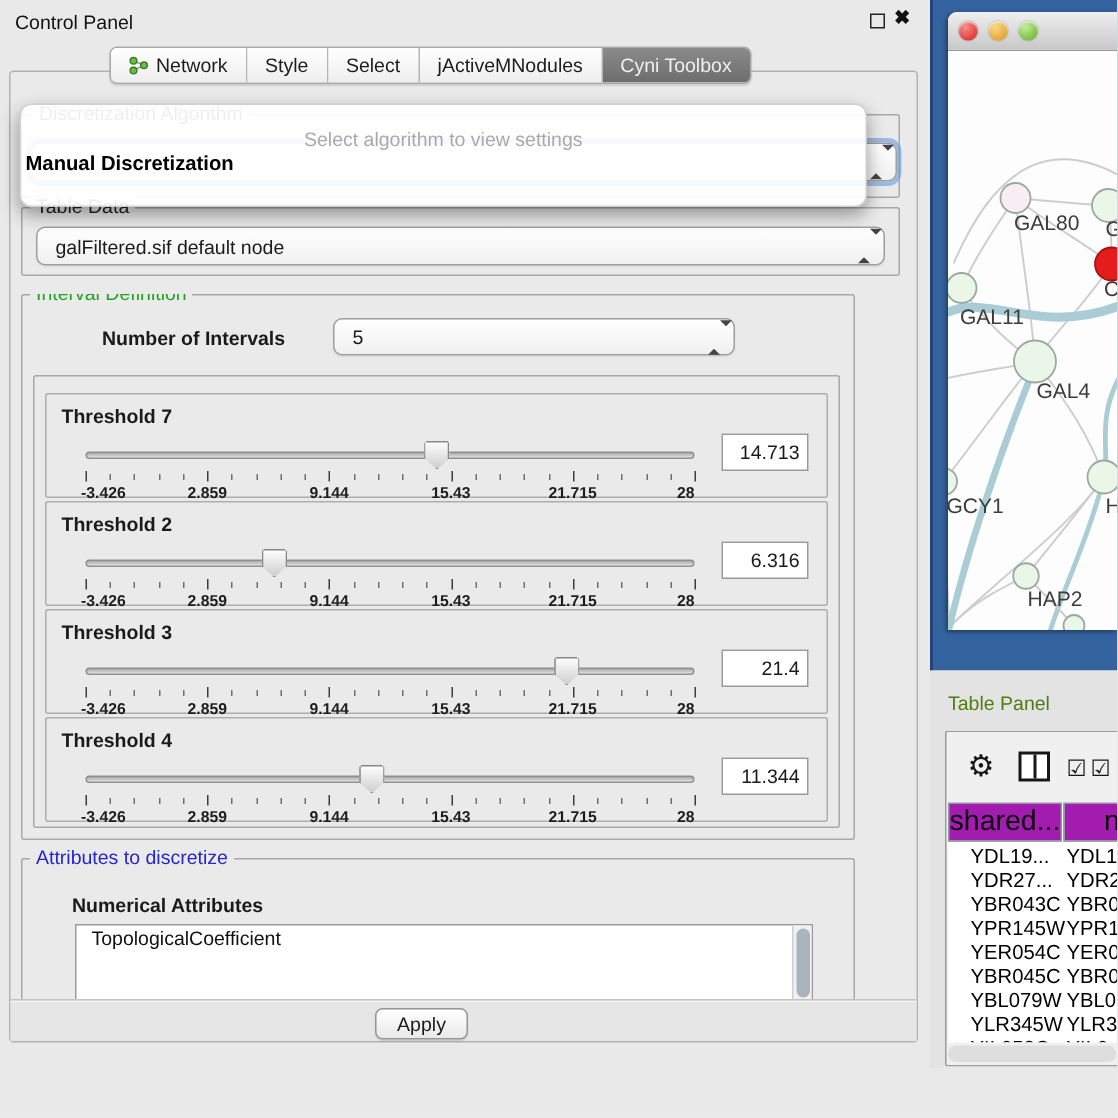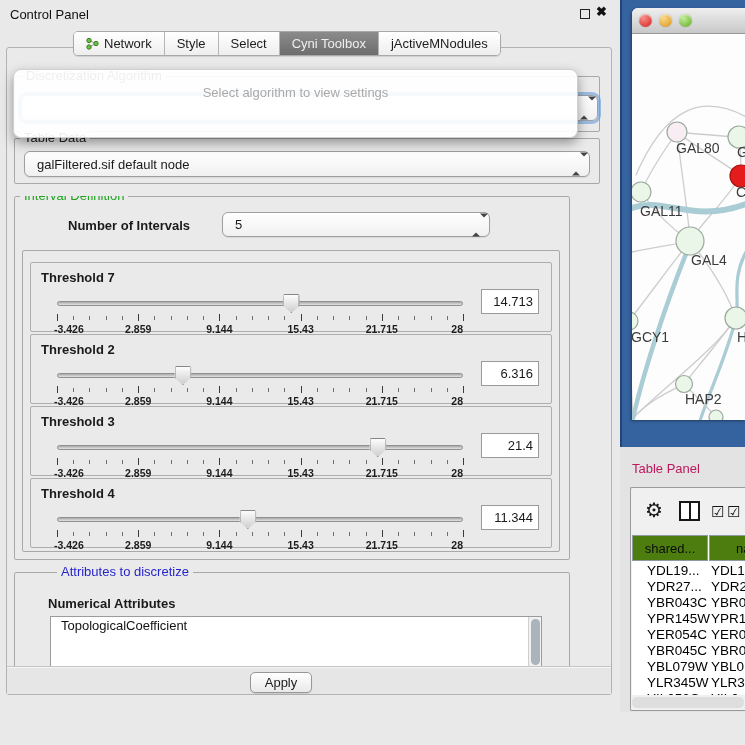--- a/index.html
+++ b/index.html
@@ -95,30 +95,30 @@
                 border-left:2px solid #24437a; }
   #mac-win { left:632px; top:8px; width:113px; height:412px; background:#fdfdfd;
              border-radius:6px 0 0 0; box-shadow:-1px 1px 3px rgba(0,0,0,.4); }
   #mac-titlebar { left:632px; top:8px; width:113px; height:26px; border-radius:6px 0 0 0;
                   background:linear-gradient(#efefef,#c8c8c8); border-bottom:1px solid #989898; }
   .light { position:absolute; top:14px; width:13px; height:13px; border-radius:50%; box-shadow:inset 0 1px 1px rgba(255,255,255,.7), 0 0 1px rgba(0,0,0,.5); }
   #net-canvas { left:632px; top:34px; width:113px; height:386px; }
 
   
   #tp-region { left:620px; top:447px; width:125px; height:265px; background:#e3e3e3; }
-  #tp-title { left:632px; top:461px; font-size:13px; color:#be185d; }
+  #tp-title { left:632px; top:461px; font-size:13px; color:#4d7c0f; }
   #tp-widget { left:630px; top:487px; width:115px; height:224px; background:#f0f0f0;
                border:1px solid #9a9a9a; border-right:none; border-radius:2px 0 0 2px; }
   #gear-ic { left:645px; top:498px; font-size:20px; color:#161616; }
   #split-ic { left:679px; top:501px; width:21px; height:20px; border:2px solid #161616; background:#fff; }
   #split-ic:before { content:""; position:absolute; left:8px; top:0; width:2px; height:16px; background:#161616; }
   .cb-ic { position:absolute; top:503px; font-size:15px; color:#161616; }
   #tp-table { left:632px; top:535px; width:113px; height:160px; background:#ffffff; overflow:hidden; }
-  .hd-cell { position:absolute; top:0; height:26px; background:#4d7c0f; border:1px solid #8d9ba1;
-             font-size:13px; display:flex; align-items:center; color:#0c0c0c; }
+  .hd-cell { position:absolute; top:0; height:26px; background:#a21caf; border:1px solid #8d9ba1;
+             font-size:19px; display:flex; align-items:center; color:#0c0c0c; }
   #tp-rows { position:absolute; left:0; top:28px; right:0; bottom:0; overflow:hidden; }
   .t-row { position:relative; height:16px; font-size:13.5px; line-height:16px; color:#000; white-space:nowrap; }
   .t-c1 { position:absolute; left:3px;margin-left:12px; }
   .t-c2 { position:absolute; left:79px; }
   #hscroll { left:632px; top:697px; width:112px; height:11px; background:#dedede; border-radius:5px; }
 
   svg text { font-family:"Liberation Sans",sans-serif; }
 </style>
 </head>
 <body>
@@ -141,37 +141,38 @@
           <circle cx="10" cy="6.5" r="2.2" fill="#6cbf45" stroke="#3e7d22"></circle>
         </svg>
         <span>Network</span>
       </div>
       <div class="tab">
         <span>Style</span>
       </div>
       <div class="tab">
         <span>Select</span>
       </div>
+      <div class="tab">
+        <span>jActiveMNodules</span>
+      </div>
       <div class="tab selected">
         <span>Cyni Toolbox</span>
-      </div>
-      <div class="tab">
-        <span>jActiveMNodules</span>
       </div>
     </div>
 
   <div class="group" style="left:14px; top:76px; width:586px; height:56px;"></div>
   <div class="group-title" style="left:22px; top:69px; color:#333;">Discretization Algorithm</div>
   <div class="combo focus-ring" style="left:21px; top:95px; width:577px; height:26px;">
     <span class="stepper"><span class="up"></span><span class="dn"></span></span>
   </div>
 
   <div class="abs" id="algo-popup">
     <div class="ph">Select algorithm to view settings</div>
     <div id="popup-opts">
+        <div class="opt bold">Manual Discretization</div>
       </div>
   </div>
 
   <div class="group" style="left:14px; top:138px; width:586px; height:46px;"></div>
   <div class="group-title" style="left:20px; top:131px; color:#222;">Table Data</div>
   <div class="combo" style="left:24px; top:151px; width:566px; height:26px;">
     <span>galFiltered.sif default node</span>
     <span class="stepper"><span class="up"></span><span class="dn"></span></span>
   </div>
 
@@ -359,21 +360,21 @@
               <span style="left: 60%; transform: translateX(-50%);">15.43</span>
               <span style="left: 80%; transform: translateX(-50%);">21.715</span>
               <span style="left: 100%; transform: translateX(-100%);">28</span>
             </div>
           </div>
           <div class="value-box">11.344</div>
         </div>
       </div>
 
     <div class="group" style="left:14px; top:376px; width:556px; height:110px;"></div>
-    <div class="group-title" style="left:20px; top:369px; color:#2525cc;margin-left:37px;">Attributes to discretize</div>
+    <div class="group-title" style="left:20px; top:369px; color:#2525cc;">Attributes to discretize</div>
     <div style="position:absolute; left:48px; top:400px; font-size:13px; font-weight:bold;">Numerical Attributes</div>
     <div id="attr-list" style="left:50px; top:420px; width:492px; height:64px;">
         <div class="attr-item">TopologicalCoefficient</div>
       </div>
     <div class="vscroll" style="left:528px; top:421px; width:13px; height:62px;">
       <div class="vthumb" style="left:2px; top:2px; width:9px; height:46px; background:#a9b4bd;"></div>
     </div>
 
   </div>
 

